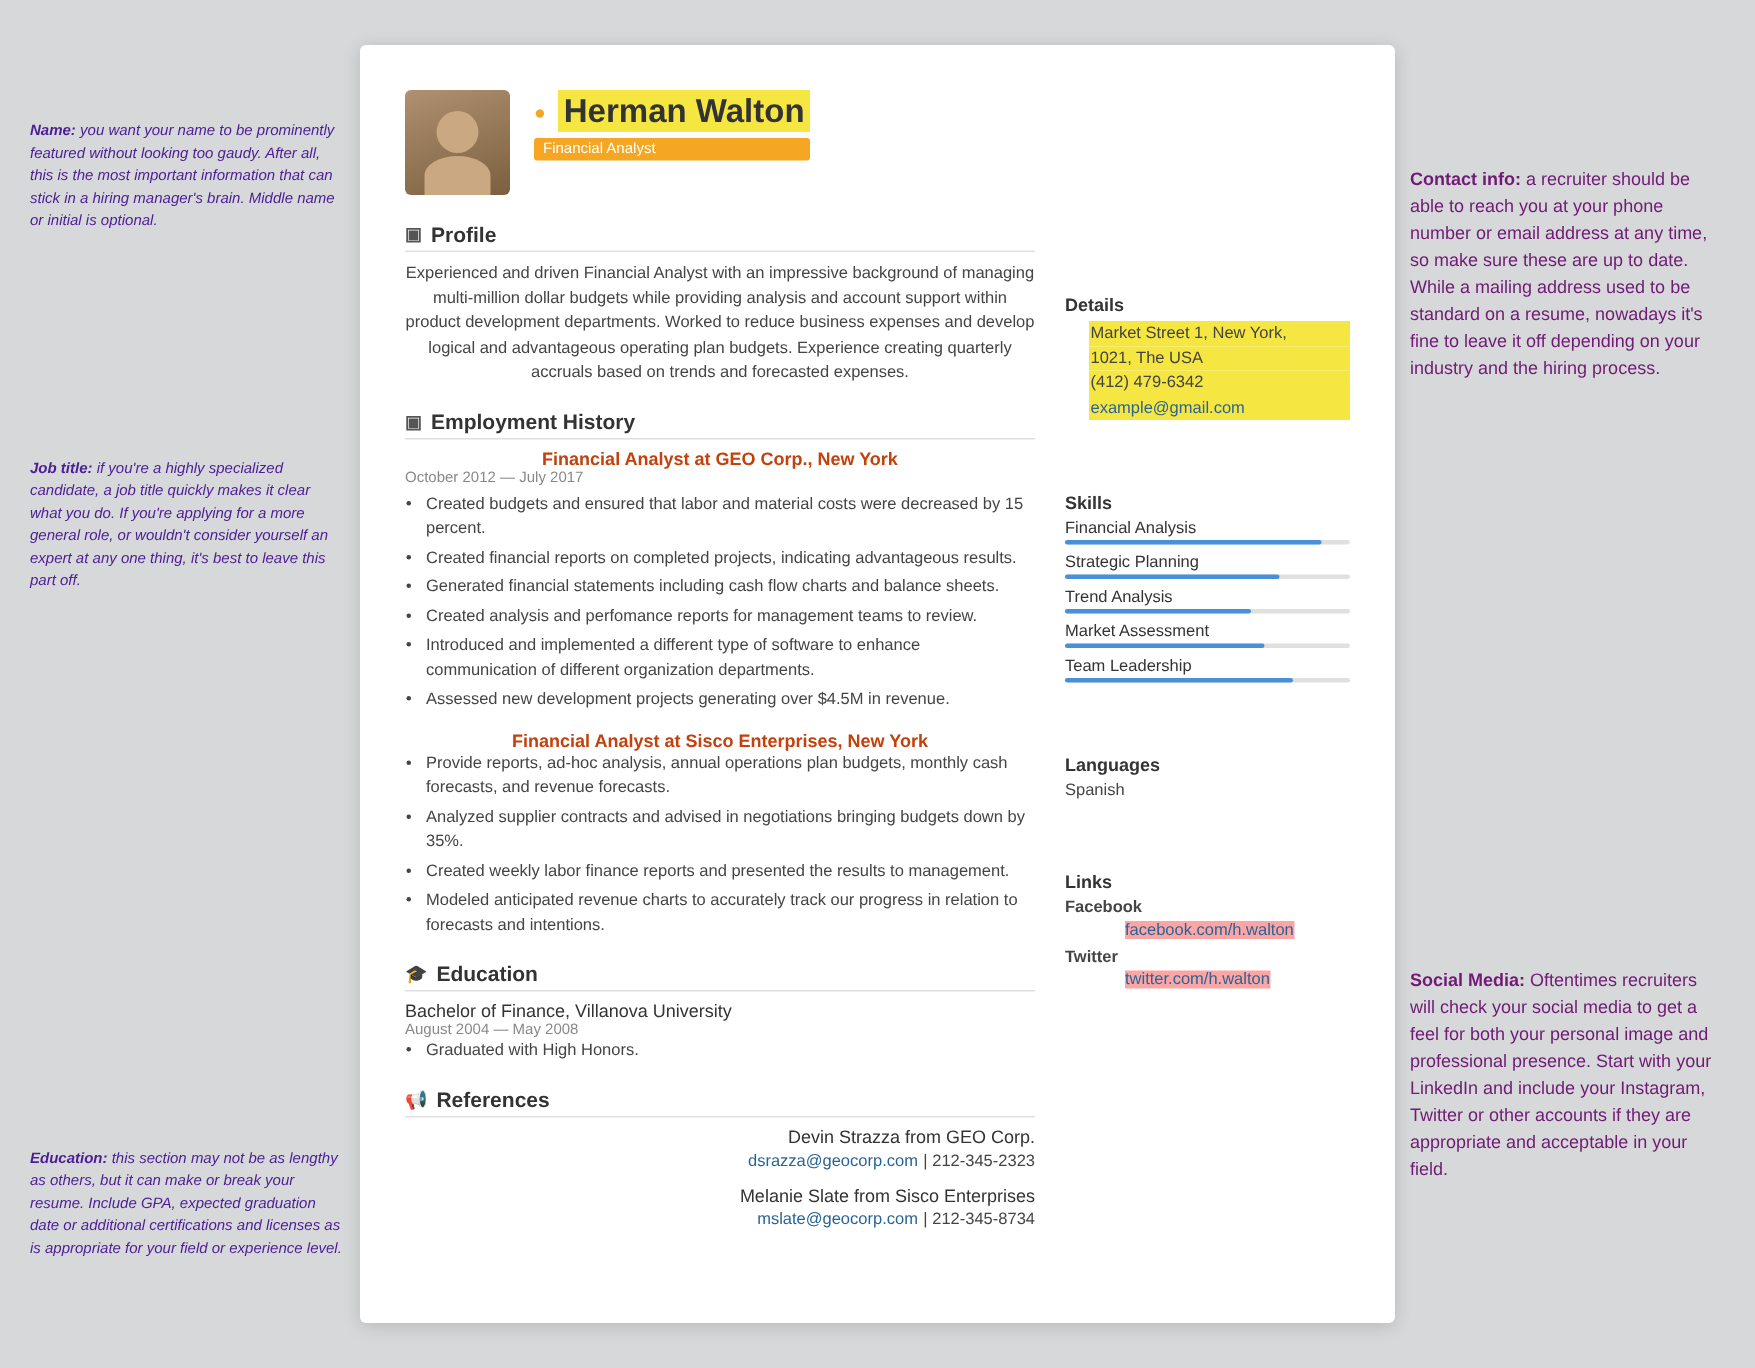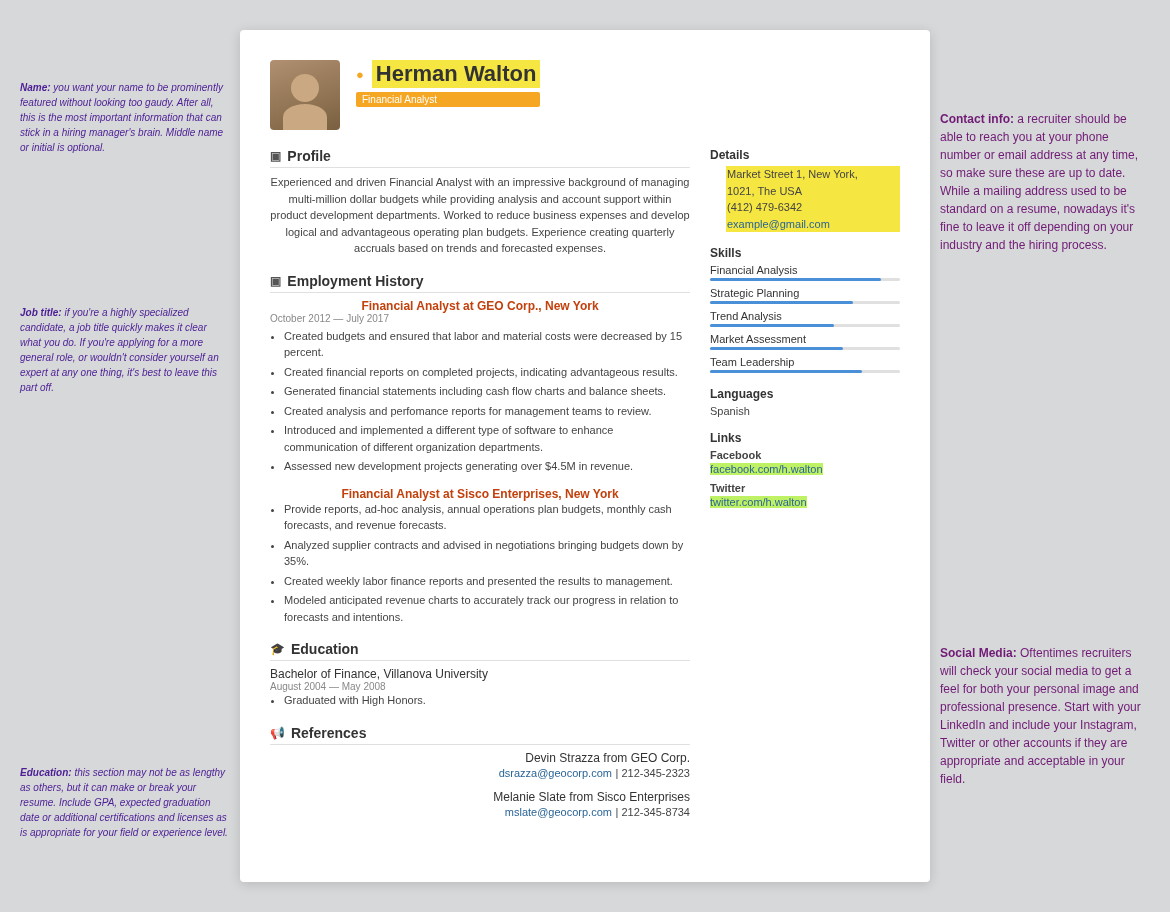--- a/index.html
+++ b/index.html
@@ -266,20 +266,21 @@
     
     .detail-section {
       margin-bottom: 14px;
     }
 
     .detail-title {
       font-size: 12px;
       font-weight: bold;
       color: #333;
       margin-bottom: 4px;
+      margin-top: 48px;
     }
 
     .detail-text {
       font-size: 11px;
       color: #444;
       line-height: 1.5;
       padding-left: 16px;
     }
 
     .highlight-yellow-full {
@@ -330,22 +331,23 @@
 
     .link-name {
       font-size: 11px;
       color: #444;
       font-weight: bold;
     }
 
     .link-url {
       font-size: 11px;
       color: #2a6496;
-      background-color: #bef264;
+      background-color: #fca5a5;
       display: inline-block;
+      margin-left: 40px;
     }
 
     .left-ann-1 { margin-top: 0; }
     .left-ann-2 { margin-top: 120px; }
     .left-ann-3 { margin-top: 340px; }
 
     .right-ann-1 { margin-top: 0; }
     .right-ann-2 { margin-top: 390px; }
   </style>
 </head>

